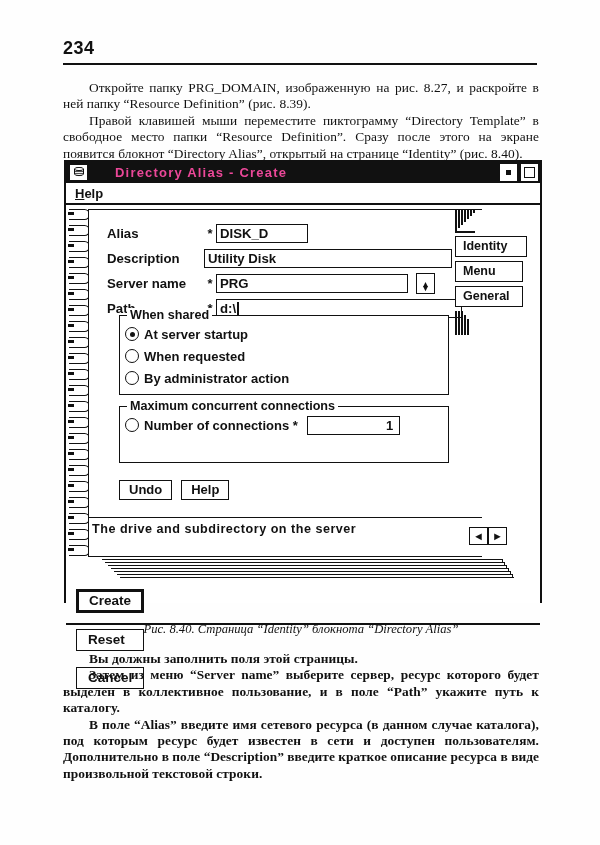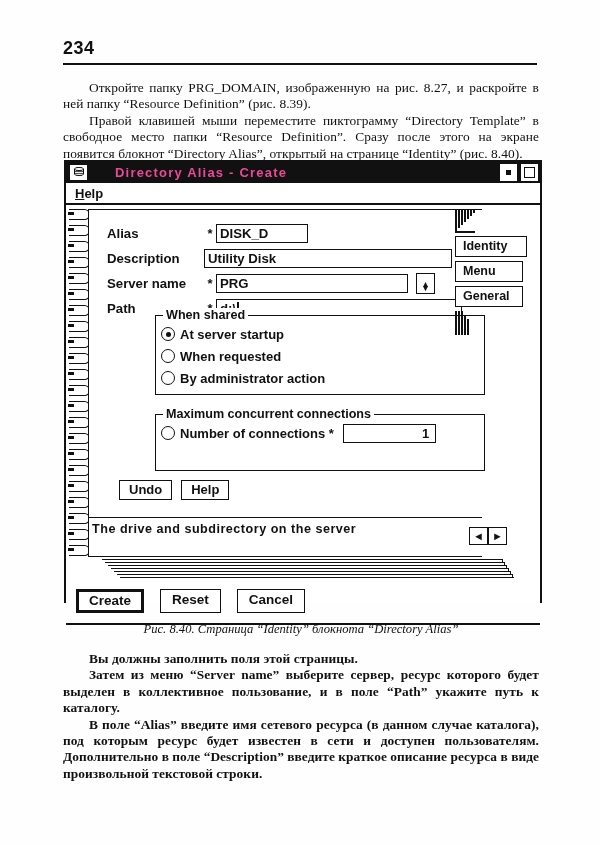--- a/index.html
+++ b/index.html
@@ -83,25 +83,25 @@
   .e-desc{width:248px;margin-left:12px;}
   .e-srv{width:192px;}
   .e-path{width:246px;}
   .caret{display:inline-block;width:1.5px;height:13px;background:#111;margin-left:1px;}
   .dropbtn{width:17px;height:19px;border:1.6px solid #111;margin-left:8px;background:#fff;
            display:flex;align-items:center;justify-content:center;font-size:9px;line-height:1;
            flex-direction:column;font-weight:bold;}
   .dropbtn span{display:block;height:4px;}
 
   
-  .group{position:absolute;border:1.6px solid #111;box-sizing:border-box;background:#fff;margin-left:36px;}
+  .group{position:absolute;border:1.6px solid #111;box-sizing:border-box;background:#fff;}
   .group .gtitle{position:absolute;left:7px;top:-8px;background:#fff;padding:0 3px;
      font-family:"Liberation Sans",sans-serif;font-size:12.6px;font-weight:bold;white-space:nowrap;}
   .g-shared{left:30px;top:105px;width:330px;height:80px;}
-  .g-conn{left:30px;top:204px;width:330px;height:57px;}
+  .g-conn{left:30px;top:196px;width:330px;height:57px;}
 
   .radio{display:flex;align-items:center;height:22px;padding-left:5px;
          font-family:"Liberation Sans",sans-serif;font-size:13px;font-weight:bold;}
   .rdot{width:12px;height:12px;border:1.8px solid #111;border-radius:50%;
         margin-right:5px;flex:none;display:flex;align-items:center;justify-content:center;background:#fff;}
   .rdot.on:after{content:"";width:5px;height:5px;border-radius:50%;background:#111;}
   .numentry{width:93px;height:19px;border:1.6px solid #111;background:#fff;margin-left:6px;
             font-size:13px;font-weight:bold;text-align:right;padding:0 6px 0 3px;box-sizing:border-box;
             display:flex;align-items:center;justify-content:flex-end;}
 
@@ -116,21 +116,21 @@
 
   .pagebtns{position:absolute;left:403px;top:322px;display:flex;}
   .pbtn{width:17px;height:16px;border:1.6px solid #111;background:#fff;
         display:flex;align-items:center;justify-content:center;font-size:11px;line-height:1;}
 
   
   .stack{position:absolute;left:26px;top:353px;width:446px;height:22px;}
   .stack i{position:absolute;height:1.3px;background:#111;}
   .stackv{position:absolute;width:1.3px;background:#111;}
 
-  .bigbtns{position:absolute;left:10px;top:384px;display:flex;gap:16px;}
+  .bigbtns{position:absolute;left:10px;top:384px;display:flex;gap:16px;flex-direction:column;}
   .bbtn{border:1.7px solid #111;background:#fff;font-family:"Liberation Sans",sans-serif;
         font-size:13.5px;font-weight:bold;padding:2px 11px 3px;}
   .bbtn.default{border-width:3px;padding:1px 10px 2px;}
   .winbottomline{position:absolute;left:0;top:418px;width:100%;height:1.6px;background:#111;}
 </style>
 </head>
 <body>
 
 <div class="page">
 

